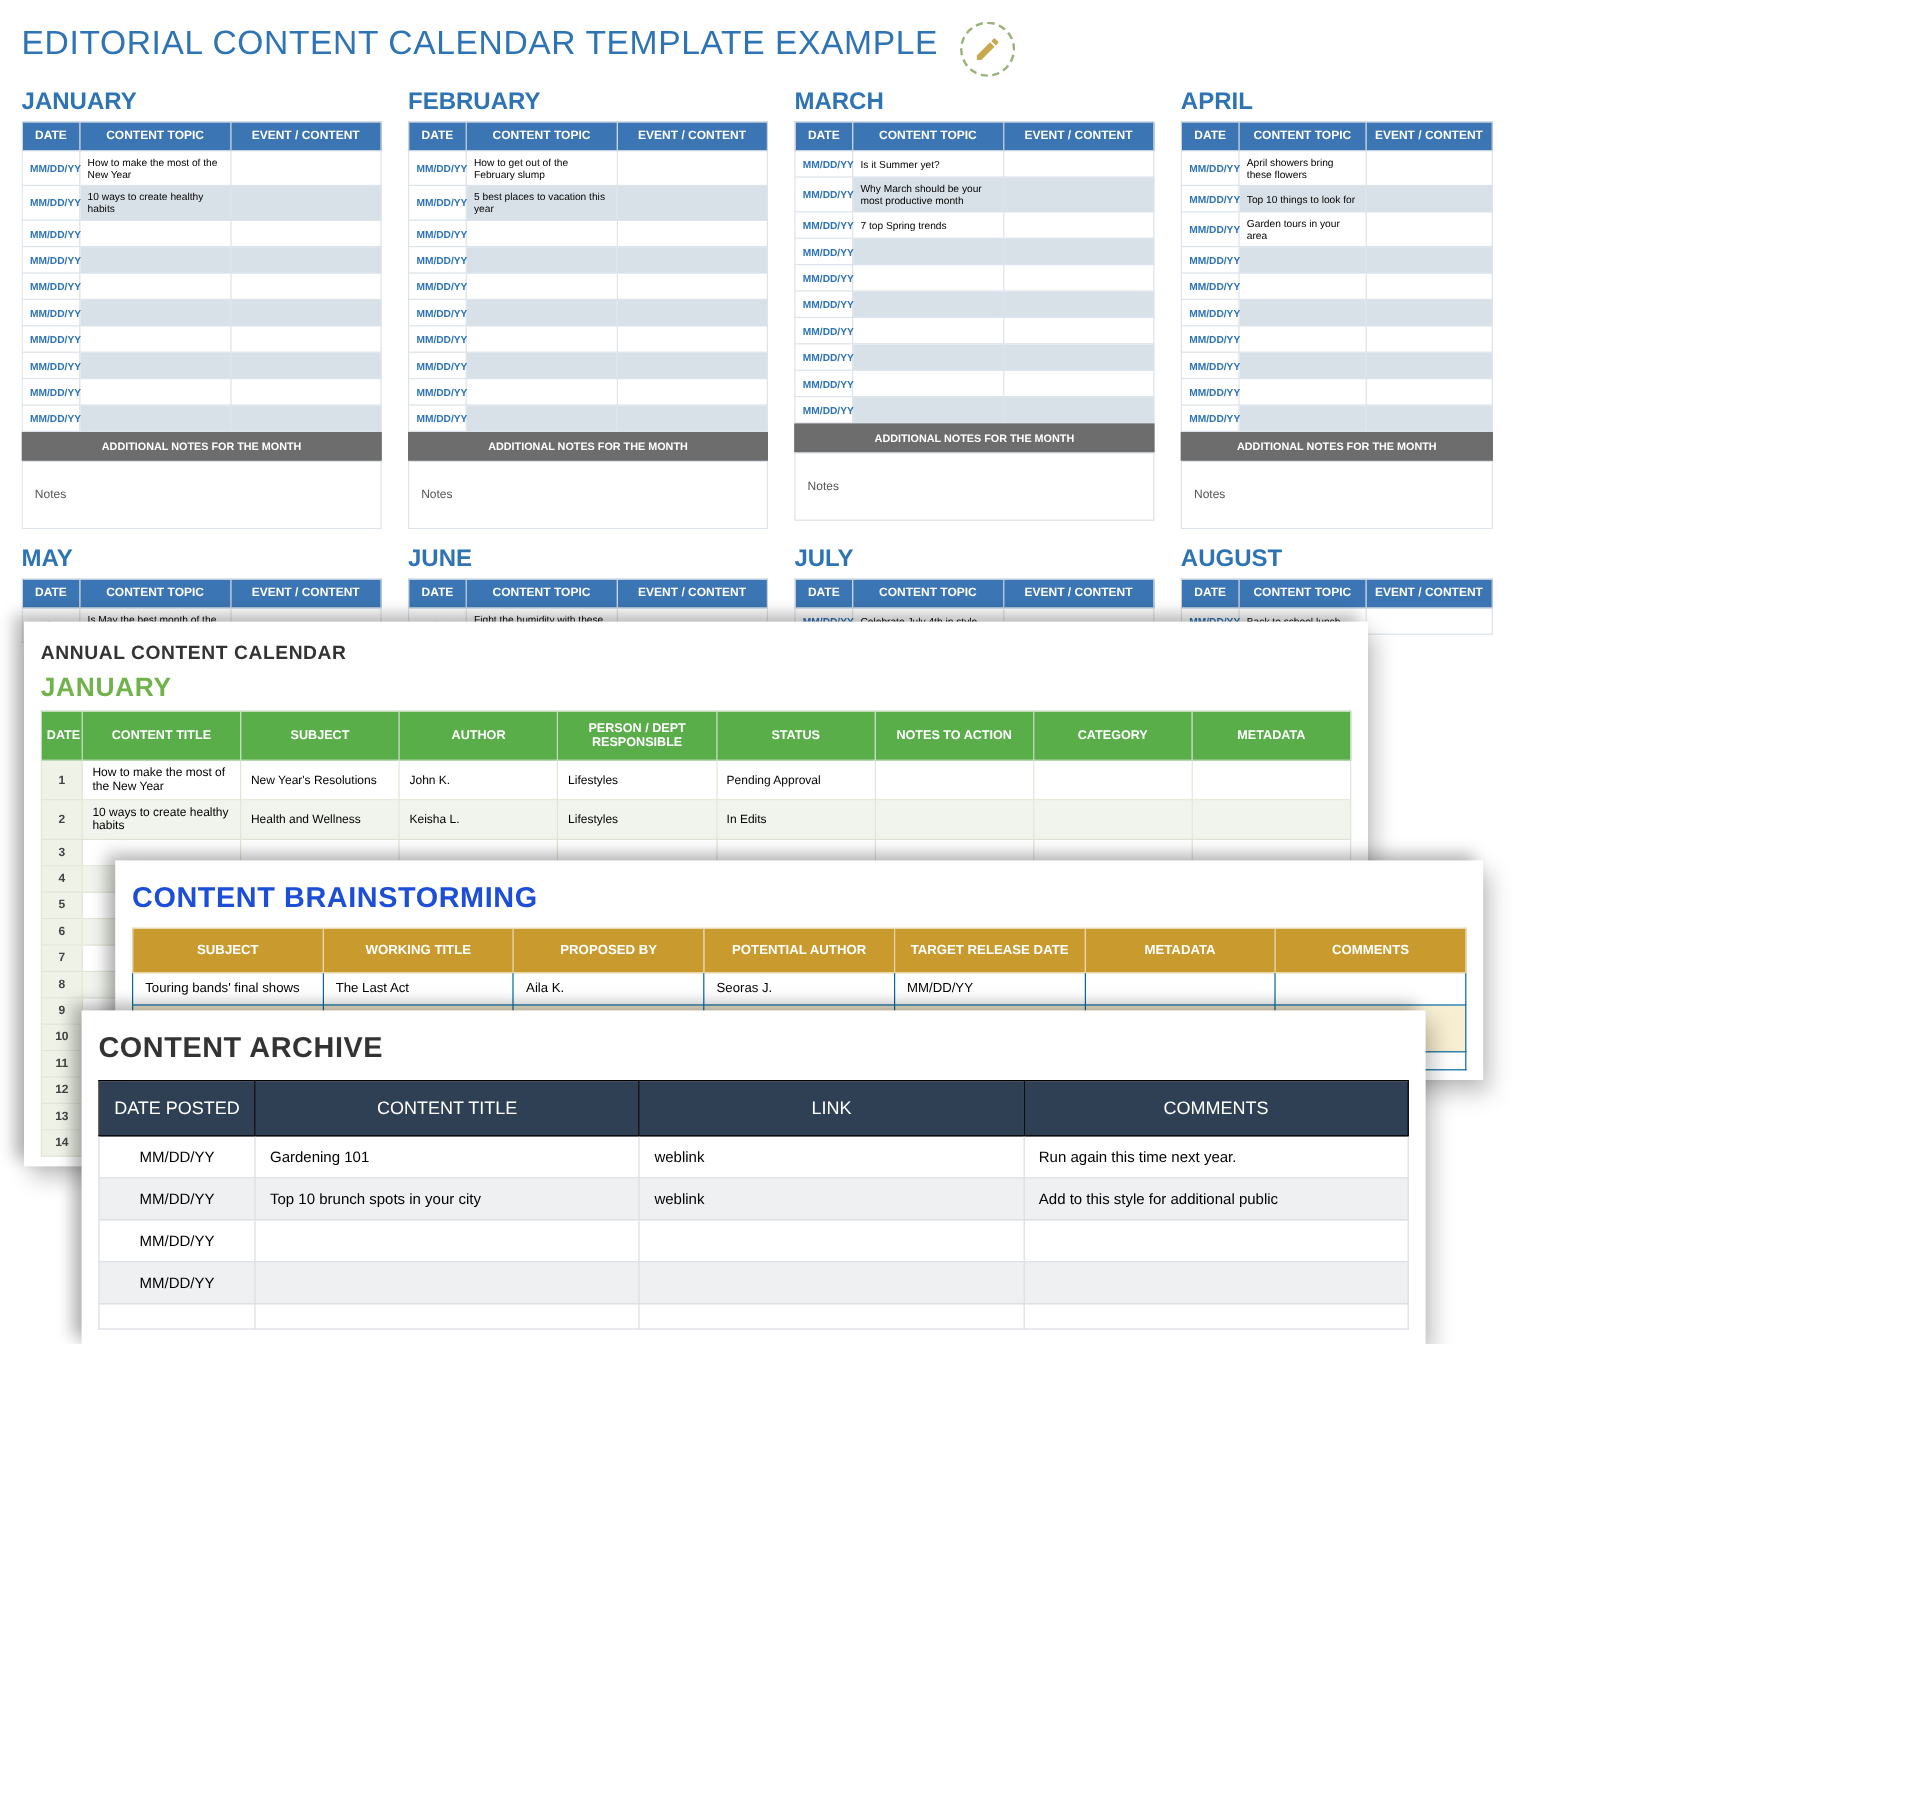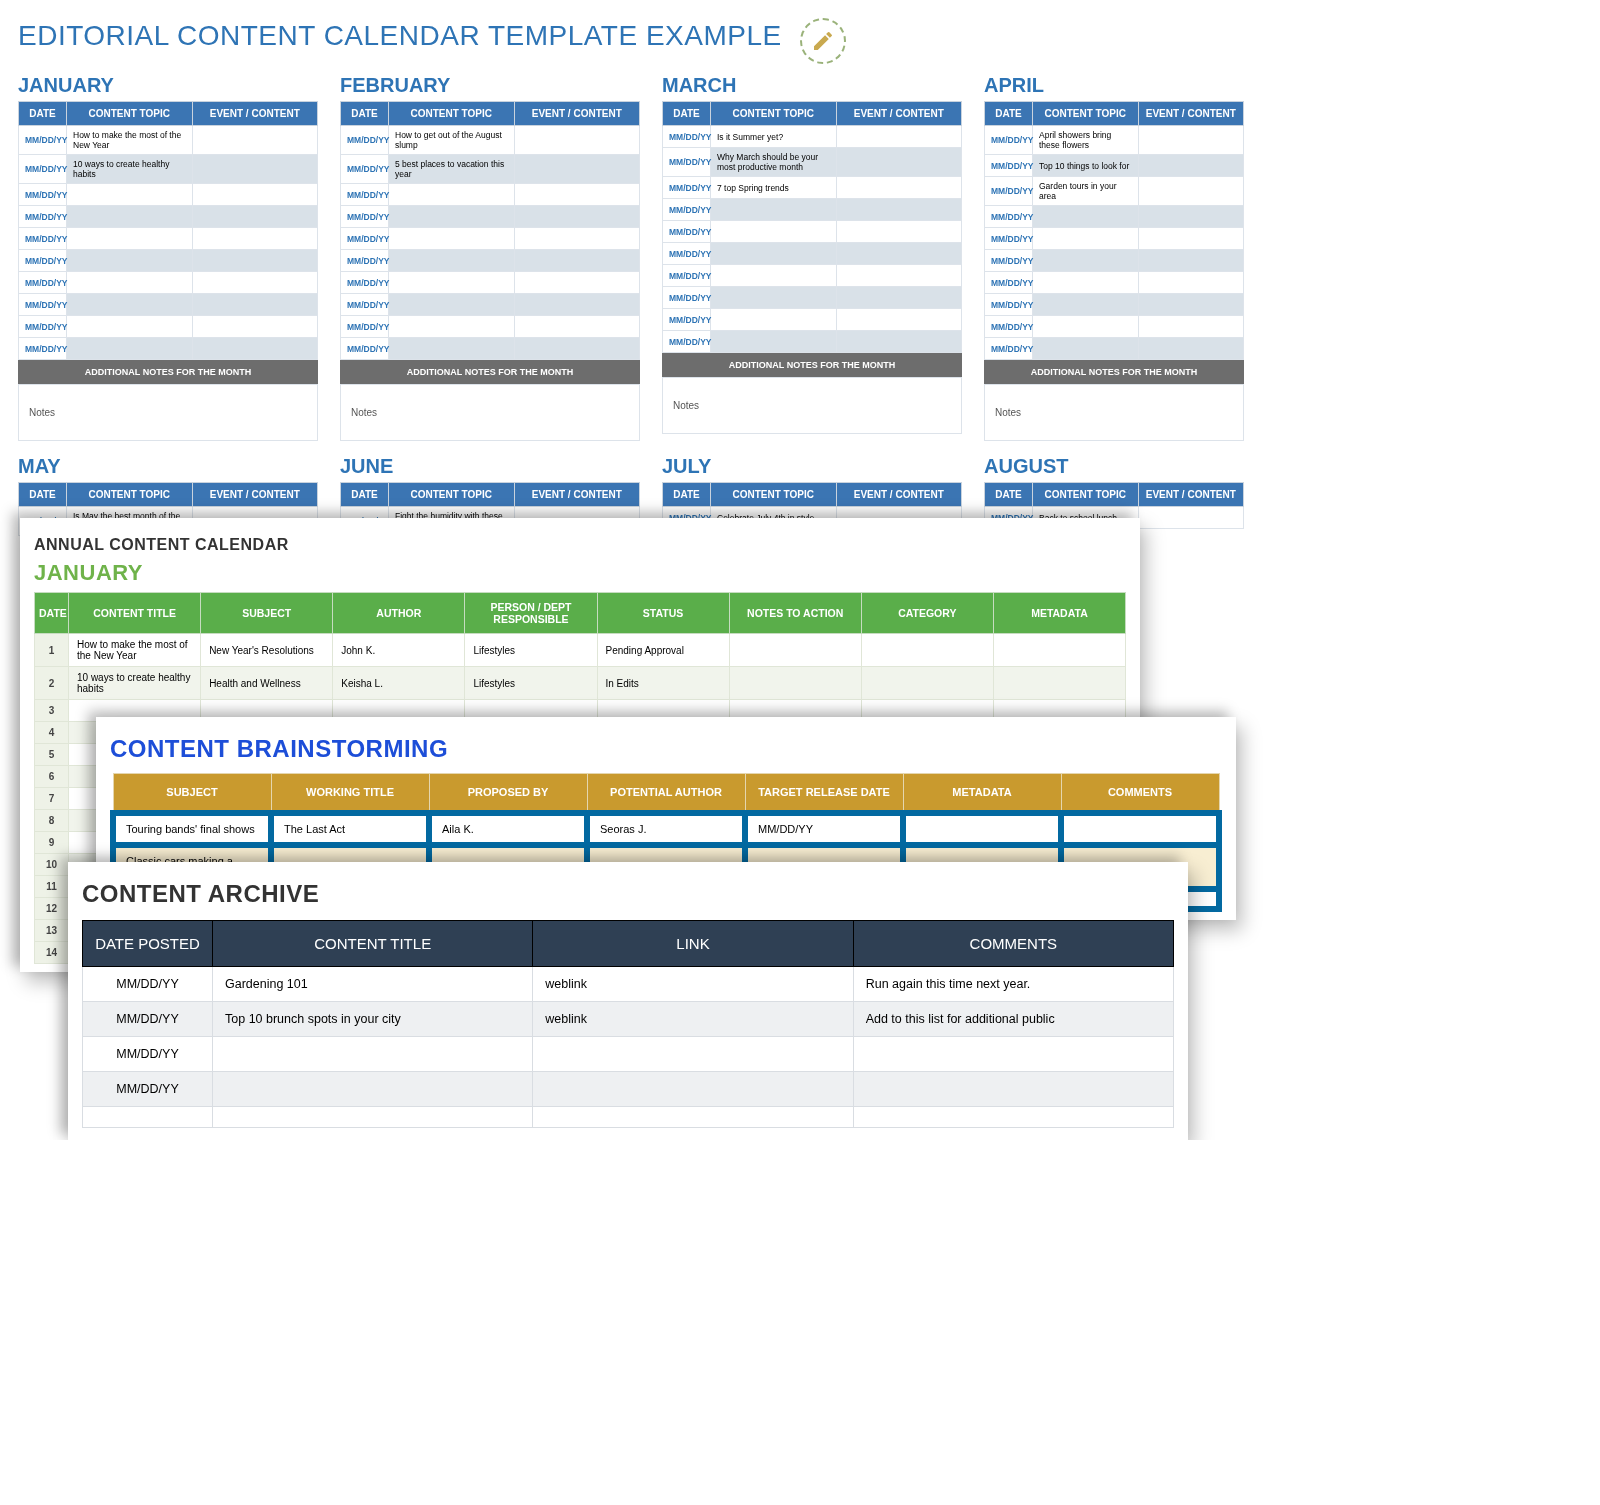--- a/index.html
+++ b/index.html
@@ -43,21 +43,21 @@
   .annual td.rn { text-align:center; font-weight:700; background:#eef2e7; color:#444;}
   .annual tr.alt td:not(.rn){ background:#f1f4ec;}
 
   
   .layer3 { position:relative; margin-top:-255px; margin-left:96px; width:1140px; background:#fff;
             box-shadow:-8px -6px 12px rgba(0,0,0,.25), 6px 10px 18px rgba(0,0,0,.25); padding:18px 14px 8px 14px;}
   .title3 { font-size:24px; font-weight:700; color:#1d4ed8; letter-spacing:.5px;}
   table.brain { width:100%; border-collapse:collapse; table-layout:fixed; margin-top:10px;}
   .brain th { background:#C99A2E; color:#fff; font-size:11px; font-weight:600; padding:12px 6px;
               border:1px solid #e5d6ae;}
-  .brain td { border:6px solid #0369a1; font-size:11px; padding:7px 10px;margin-top:44px;}
+  .brain td { border:1px solid #0369a1; font-size:11px; padding:7px 10px;margin-top:44px;}
   .brain tr.alt td { background:#f8eed2;}
 
   
   .layer4 { position:relative; margin-top:-58px; margin-left:68px; width:1120px; background:#fff;
             box-shadow:-8px -6px 12px rgba(0,0,0,.25), 6px 10px 18px rgba(0,0,0,.25); padding:18px 14px 12px 14px;}
   .title4 { font-size:24px; font-weight:700; color:#333; letter-spacing:.5px;}
   table.archive { width:100%; border-collapse:collapse; table-layout:fixed; margin-top:12px;}
   .archive th { background:#2F4054; color:#fff; font-size:15px; font-weight:500; padding:14px 8px;
                 border:1px solid #000000;}
   .archive th.dp { width:130px;}
@@ -151,21 +151,21 @@
           <thead>
             <tr>
               <th class="date">DATE</th>
               <th>CONTENT TOPIC</th>
               <th>EVENT / CONTENT</th>
             </tr>
           </thead>
           <tbody>
             <tr>
               <td class="date">MM/DD/YY</td>
-              <td>How to get out of the August slump</td>
+              <td>How to get out of the February slump</td>
               <td></td>
             </tr>
             <tr class="alt">
               <td class="date">MM/DD/YY</td>
               <td>5 best places to vacation this year</td>
               <td></td>
             </tr>
             <tr>
               <td class="date">MM/DD/YY</td>
               <td></td>
@@ -662,21 +662,21 @@
         <tr>
           <td class="dp">MM/DD/YY</td>
           <td>Gardening 101</td>
           <td>weblink</td>
           <td>Run again this time next year.</td>
         </tr>
         <tr class="alt">
           <td class="dp">MM/DD/YY</td>
           <td>Top 10 brunch spots in your city</td>
           <td>weblink</td>
-          <td>Add to this list for additional public</td>
+          <td>Add to this style for additional public</td>
         </tr>
         <tr>
           <td class="dp">MM/DD/YY</td>
           <td></td>
           <td></td>
           <td></td>
         </tr>
         <tr class="alt">
           <td class="dp">MM/DD/YY</td>
           <td></td>

